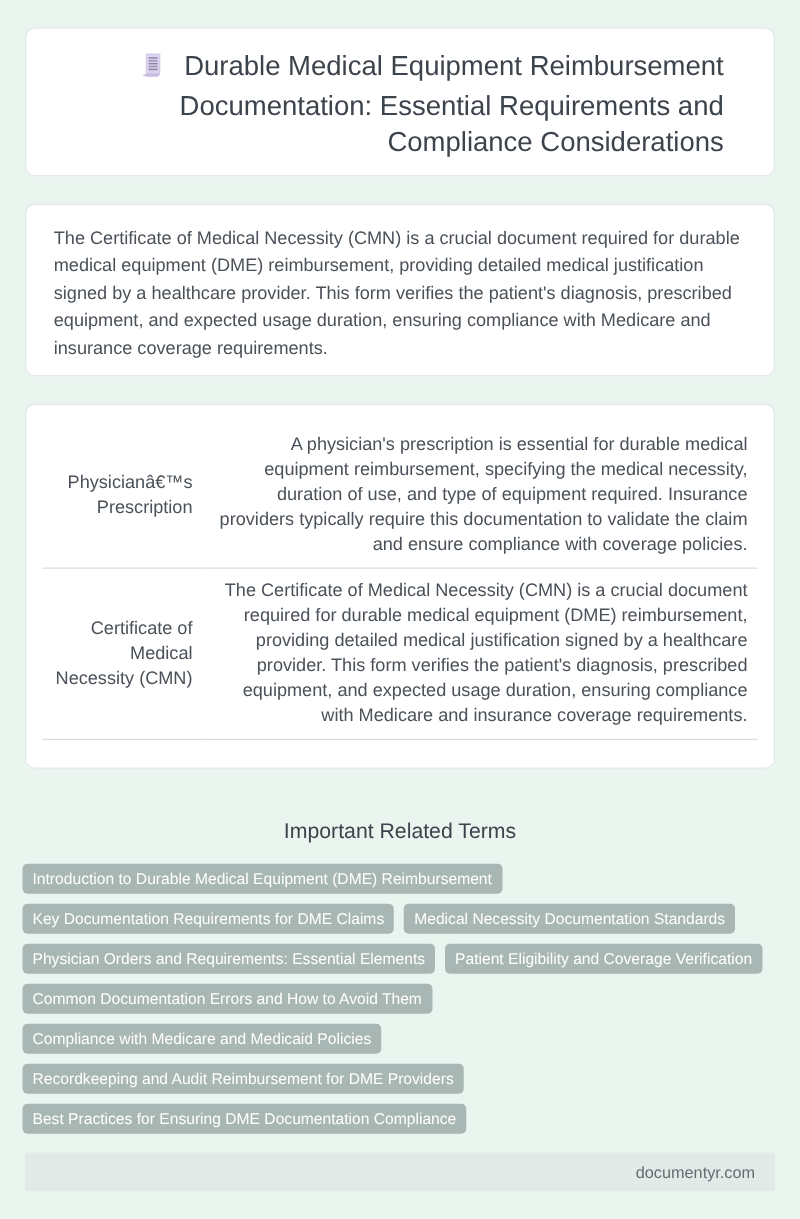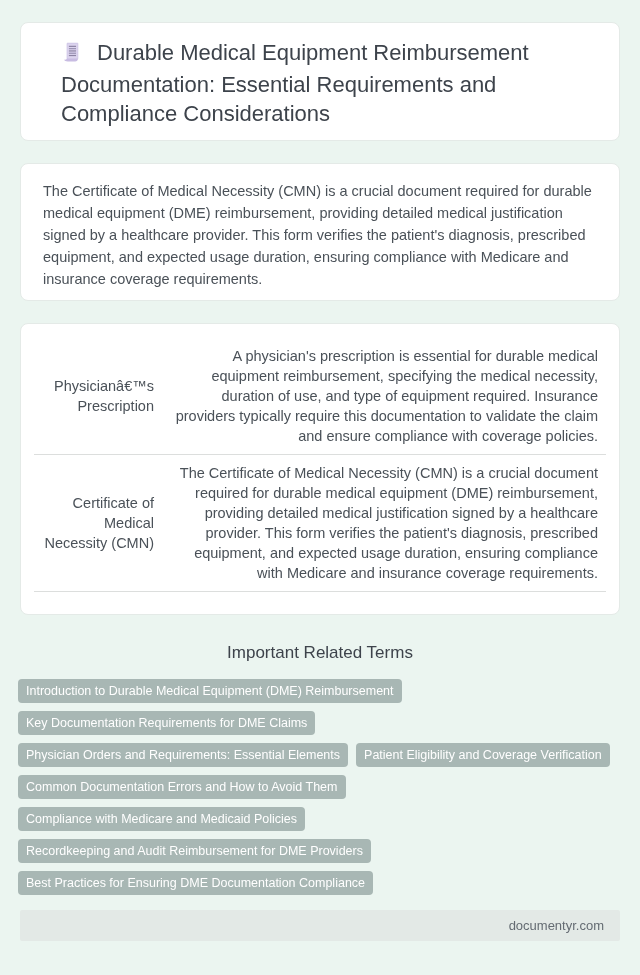--- a/index.html
+++ b/index.html
@@ -11,21 +11,21 @@
   html,body{margin:0;padding:0;}
   body{
     width:640px; min-height:975px; background:var(--page-bg);
     font-family:"Liberation Sans", sans-serif; color:var(--text-body);
   }
   .wrap{padding:22px 20px 0;}
   .card{
     background:var(--card-bg); border:1px solid var(--card-border);
     border-radius:8px;
   }
-  .title-card{padding:15px 40px 12px; margin-bottom:22px; text-align:left;}
+  .title-card{padding:15px 40px 12px; margin-bottom:22px; text-align:right;}
   .page-title{
     margin:0; font-size:22px; line-height:29px; font-weight:400;
     color:var(--text-dark); letter-spacing:0;
   }
   .doc-icon{display:inline-block; vertical-align:-3px; margin-right:14px;}
   .summary-card{
     padding:16px 22px 10px; margin-bottom:22px;
     font-size:14.5px; line-height:22px; color:var(--text-body);
   }
   .summary-card p{margin:0;}
@@ -33,21 +33,21 @@
   table{width:100%; border-collapse:collapse; font-size:14.5px; color:var(--text-body);}
   td{border-bottom:1px solid var(--divider); padding:8px; vertical-align:middle; line-height:20px;text-align:right;}
   td.term{width:128px;}
   .see-more{
     text-align:center; margin-top:16px; font-style:italic;
     font-size:14.5px; line-height:20px; color:var(--text-dark);
   }
   .see-more .site{font-weight:bold;}
   .section-heading{
     text-align:center; font-size:17px; line-height:20px; font-weight:500;
-    color:var(--text-dark); margin:28px 0 16px;
+    color:var(--text-dark); margin:40px 0 16px;
   }
   .tags{display:flex; flex-wrap:wrap; gap:8px; margin:0 -2px;}
   .tag{
     display:inline-block; background:var(--tag-bg); color:var(--tag-text);
     font-size:12.5px; line-height:24px; height:24px; padding:0 8px;
     border-radius:4px; white-space:nowrap;
   }
   .footer-bar{
     margin-top:15px; background:var(--footer-bg); height:31px; line-height:31px;
     text-align:right; padding:0 16px; font-size:13px; color:var(--footer-text);
@@ -93,20 +93,21 @@
   </div>
 
   <h2 class="section-heading">Important Related Terms</h2>
 
   <div class="tags">
 
       <span class="tag">Introduction to Durable Medical Equipment (DME) Reimbursement</span>
 
       <span class="tag">Key Documentation Requirements for DME Claims</span>
 
+      <span class="tag">Medical Necessity Documentation Standards</span>
 
       <span class="tag">Physician Orders and Requirements: Essential Elements</span>
 
       <span class="tag">Patient Eligibility and Coverage Verification</span>
 
 
       <span class="tag">Common Documentation Errors and How to Avoid Them</span>
 
       <span class="tag">Compliance with Medicare and Medicaid Policies</span>
 

